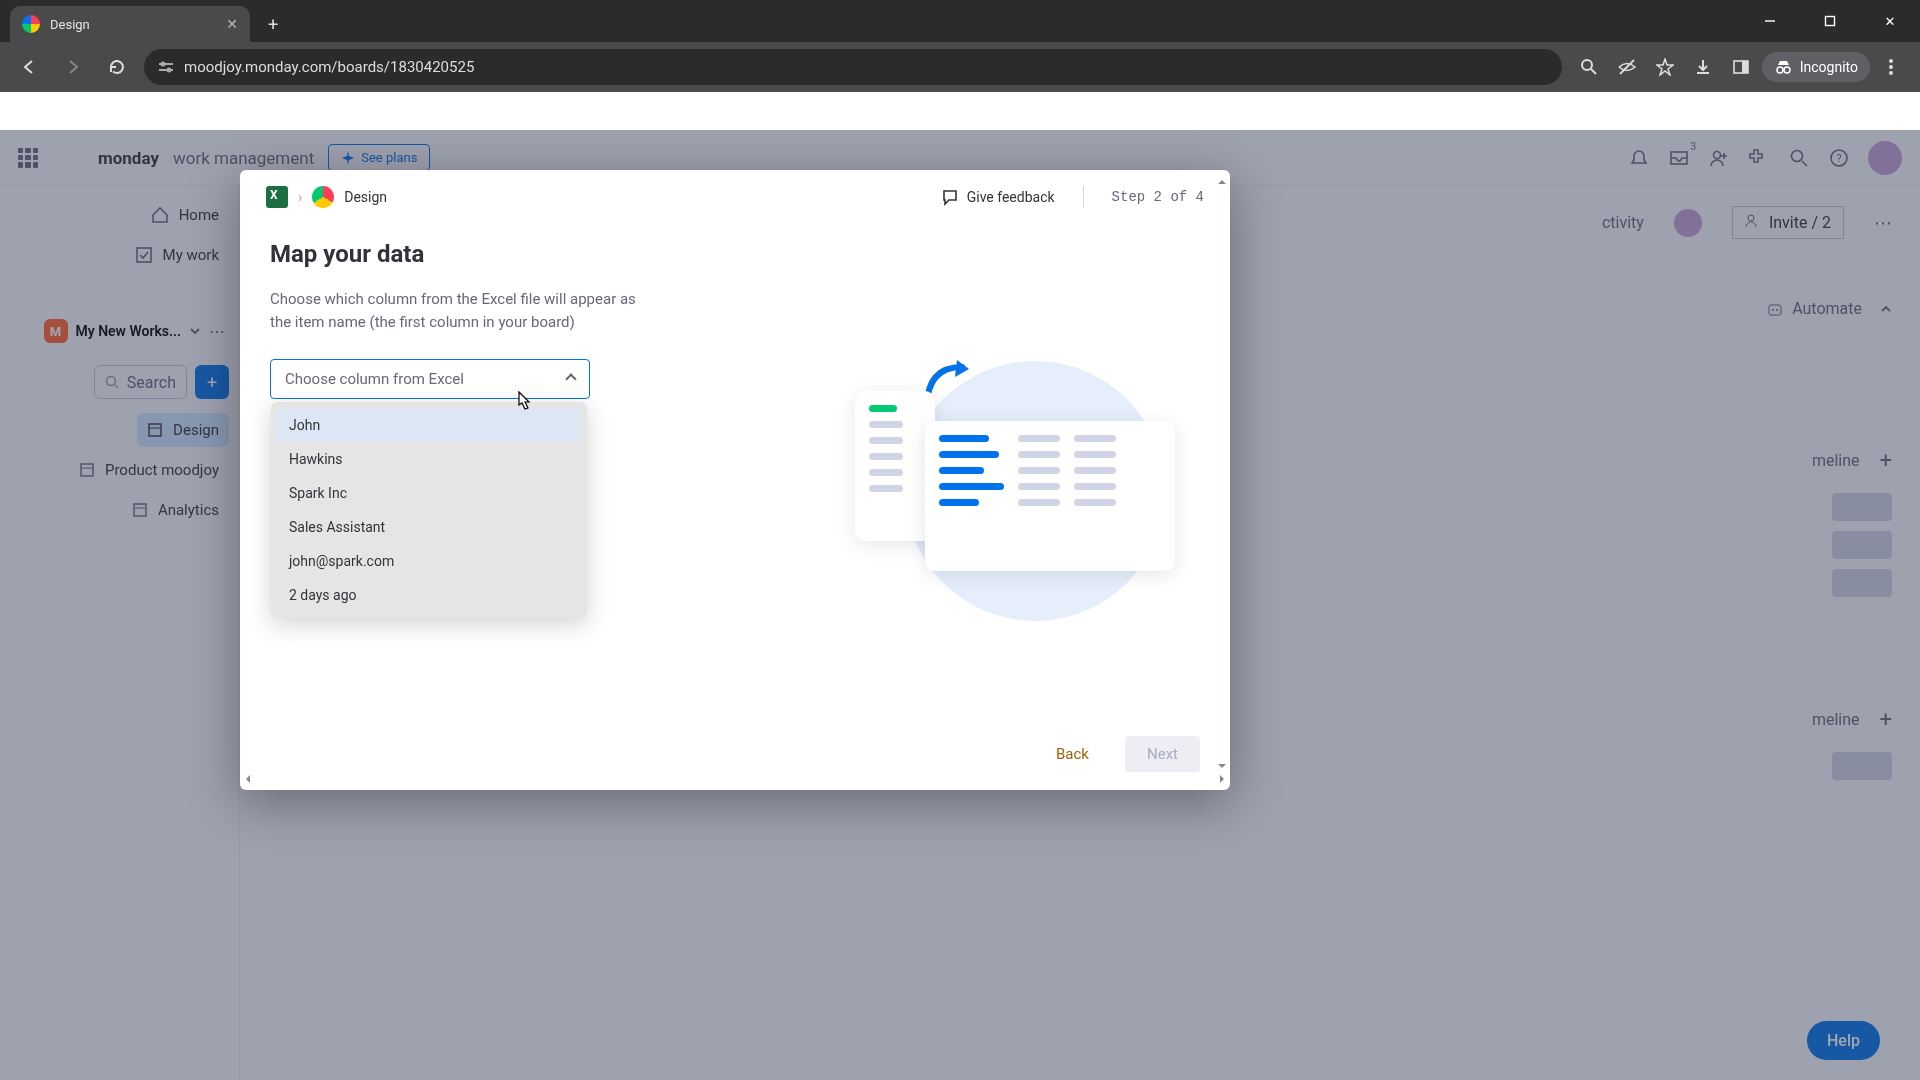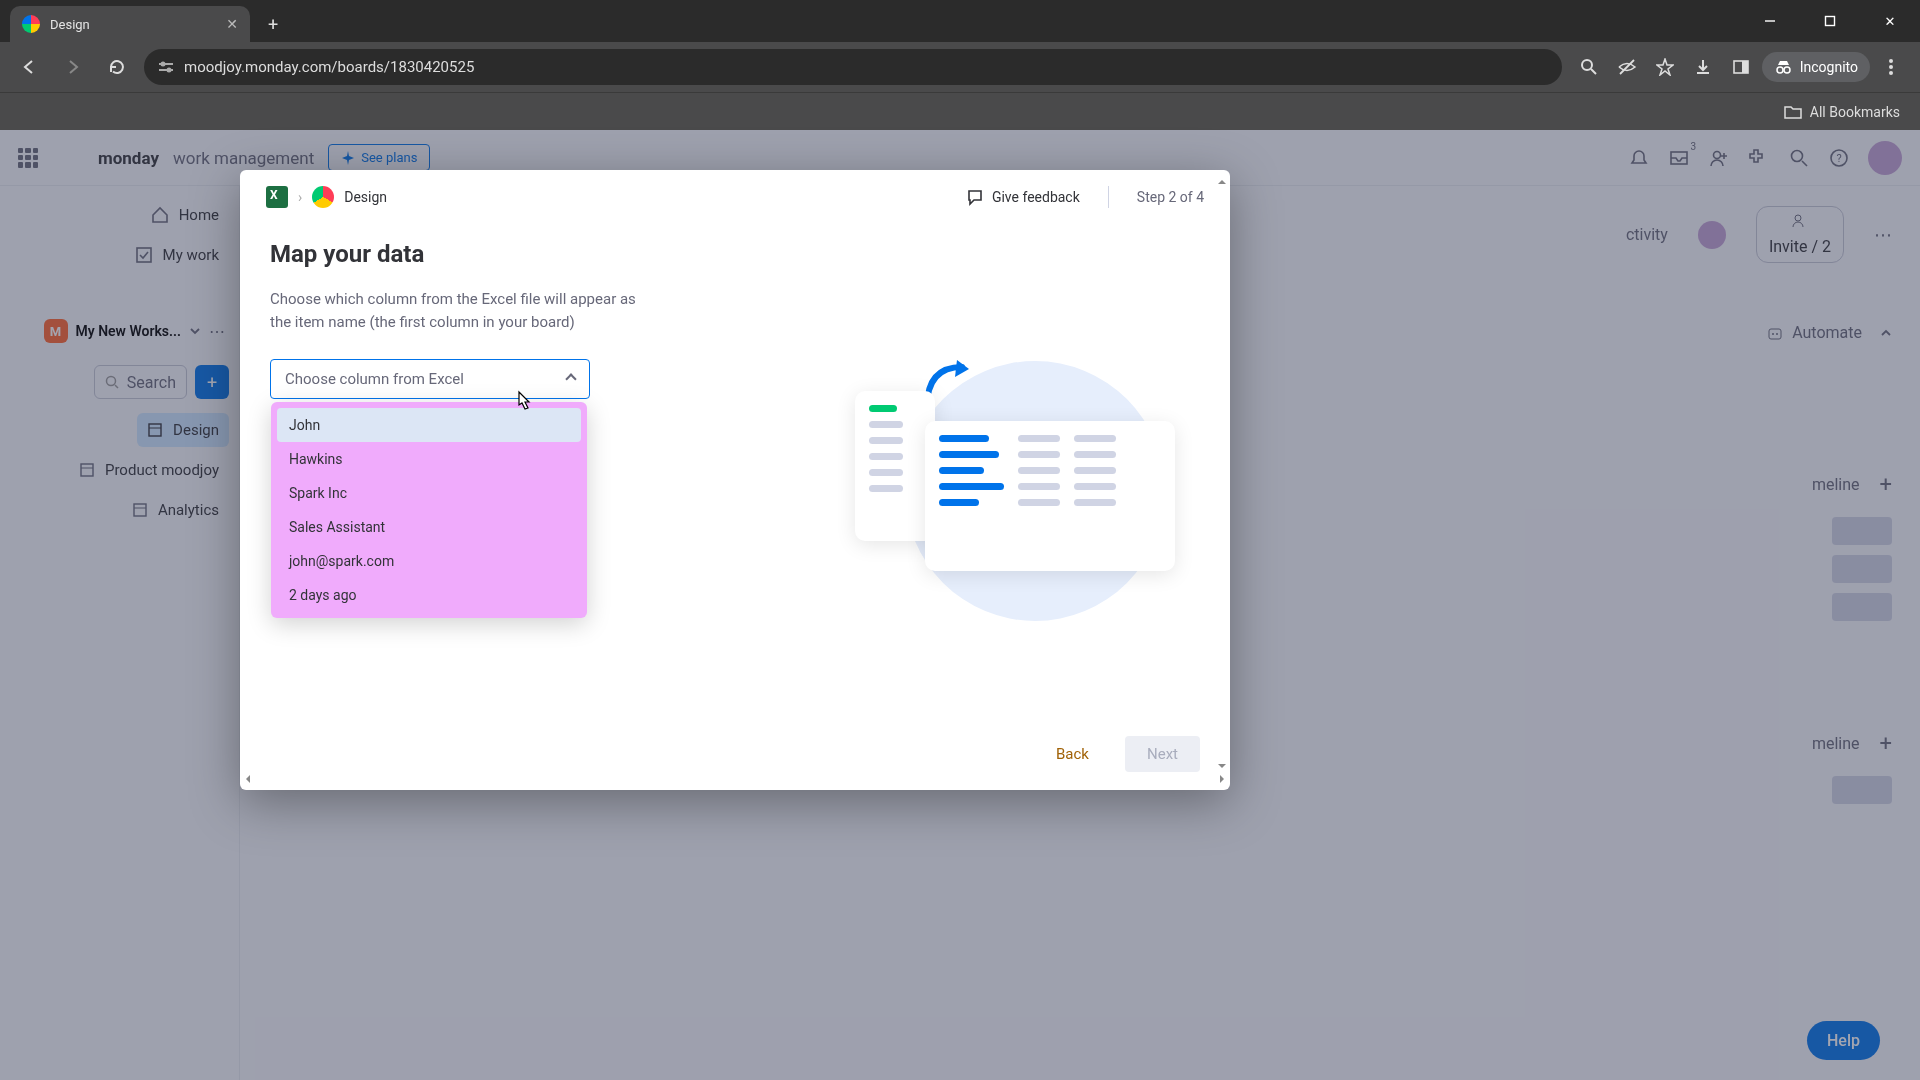--- a/index.html
+++ b/index.html
@@ -73,21 +73,21 @@
   .divider-v{width:1px;height:22px;background:#d0d4e4;margin:0 18px;}
   
   .modal-body{display:flex;flex:1;}
   .left-pane{width:560px;padding:16px 30px;}
   .title{font-size:24px;font-weight:700;color:#323338;margin-bottom:20px;}
   .desc{font-size:15px;color:#676879;line-height:1.55;margin-bottom:24px;max-width:380px;}
   
   .select-box{width:320px;height:40px;border:1px solid #0073ea;border-radius:4px;display:flex;align-items:center;padding:0 14px;justify-content:space-between;color:#676879;font-size:15px;cursor:pointer;position:relative;}
   .chev-up{border:solid #676879;border-width:0 2px 2px 0;display:inline-block;padding:3px;transform:rotate(-135deg);}
   
-  .dropdown{position:absolute;top:42px;left:0;width:316px;background:#f0abfc;border-radius:6px;box-shadow:0 6px 24px rgba(0,0,0,0.18);padding:6px;z-index:10;}
+  .dropdown{position:absolute;top:42px;left:0;width:316px;background:#e5e5e5;border-radius:6px;box-shadow:0 6px 24px rgba(0,0,0,0.18);padding:6px;z-index:10;}
   .dd-opt{padding:9px 12px;font-size:14px;color:#323338;border-radius:4px;cursor:pointer;}
   .dd-opt.hover{background:#dce6f5;}
   
   .cursor-icon{position:absolute;top:390px;left:512px;z-index:50;}
 
   .right-pane{flex:1;display:flex;align-items:center;justify-content:center;}
   .illus{position:relative;width:320px;height:220px;}
   .card{position:absolute;background:#fff;border-radius:10px;box-shadow:0 4px 20px rgba(0,0,0,0.1);padding:14px;}
   .card.back{left:0;top:30px;width:80px;height:150px;}
   .card.front{left:70px;top:60px;width:250px;height:150px;}
@@ -192,28 +192,20 @@
       </div>
       <div class="nav-ico">
         <svg width="4" height="18">
             <circle cx="2" cy="3" r="2" fill="#ddd"></circle>
             <circle cx="2" cy="9" r="2" fill="#ddd"></circle>
             <circle cx="2" cy="15" r="2" fill="#ddd"></circle>
           </svg>
       </div>
     </div>
   </div>
-  <div class="bookmarks-bar">
-    <div class="bm-item">
-      <svg width="18" height="16">
-          <path d="M1 3 L7 3 L9 5 L17 5 L17 14 L1 14 Z" stroke="#ddd" fill="none" stroke-width="1.5"></path>
-        </svg>
-      <span>All Bookmarks</span>
-    </div>
-  </div>
 </div>
 
 <div class="app-surface">
   <div class="app-topbar">
     <div class="grid-ico">
         <span></span>
         <span></span>
         <span></span>
         <span></span>
         <span></span>
@@ -325,21 +317,21 @@
             <line x1="2" y1="6" x2="14" y2="6" stroke="#676879"></line>
           </svg>
         <span>Analytics</span>
       </div>
     </div>
     <div class="board-area">
       <div class="board-head">
         <div style="margin-left:auto;display:flex;gap:30px;align-items:center;">
           <span style="color:#676879;">ctivity</span>
           <div class="avatar" style="width:28px;height:28px;"></div>
-          <div style="border:1px solid #c3c6d4;border-radius:12px;padding:6px 12px;display:flex;align-items:center;gap:8px;color:#323338;cursor:pointer;flex-direction:column;">
+          <div style="border:1px solid #c3c6d4;border-radius:0;padding:6px 12px;display:flex;align-items:flex-start;gap:8px;color:#323338;cursor:pointer;">
             <svg width="16" height="16">
                 <circle cx="6" cy="5" r="3" stroke="#676879" fill="none"></circle>
                 <path d="M1 14 a5 5 0 0 1 10 0" stroke="#676879" fill="none"></path>
               </svg>
             <span>Invite / 2</span>
           </div>
           <span style="color:#676879;cursor:pointer;font-size:18px;">⋯</span>
         </div>
       </div>
       <div style="display:flex;justify-content:flex-end;margin-top:60px;gap:18px;align-items:center;color:#676879;">
@@ -391,21 +383,21 @@
     <span class="bc-sep">›</span>
     <span class="monday-ico"></span>
     <span style="color:#323338;">Design</span>
     <div class="feedback">
       <svg width="18" height="18">
           <path d="M3 3 h12 v9 h-7 l-4 4 v-4 h-1 z" stroke="#323338" fill="none" stroke-width="1.6"></path>
         </svg>
       <span>Give feedback</span>
     </div>
     <div class="divider-v"></div>
-    <span style="color:#676879;">Step 2 of 4</span>
+    <span style="color:#676879;font-family:Liberation Mono, monospace;">Step 2 of 4</span>
   </div>
 
   <div class="modal-body">
     <div class="left-pane">
       <div class="title">Map your data</div>
       <div class="desc">Choose which column from the Excel file will appear as the item name (the first column in your board)</div>
       <div class="select-box">
         <span>Choose column from Excel</span>
         <span class="chev-up"></span>
         <div class="dropdown">

